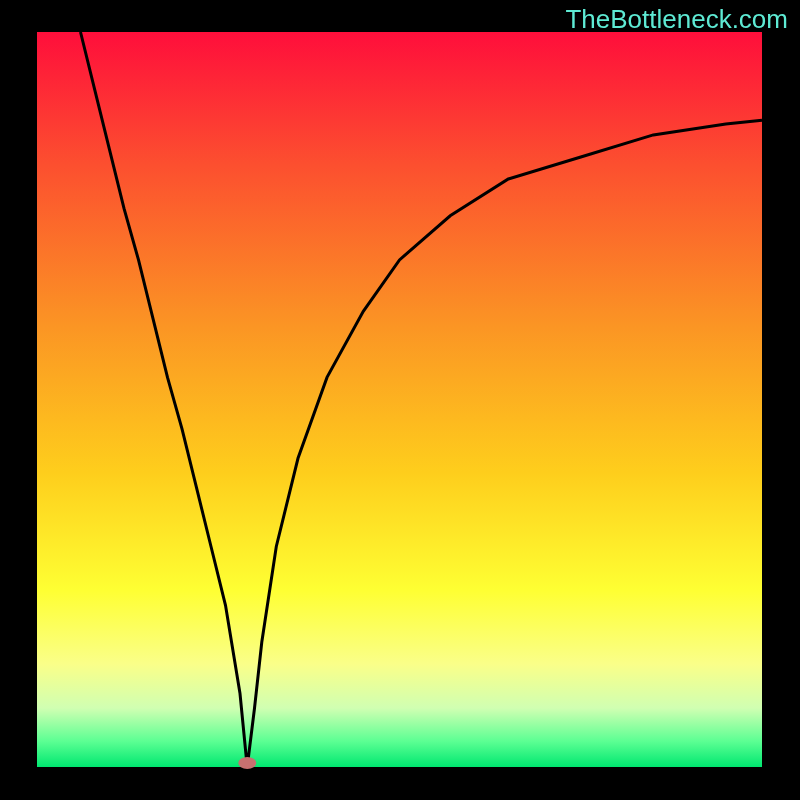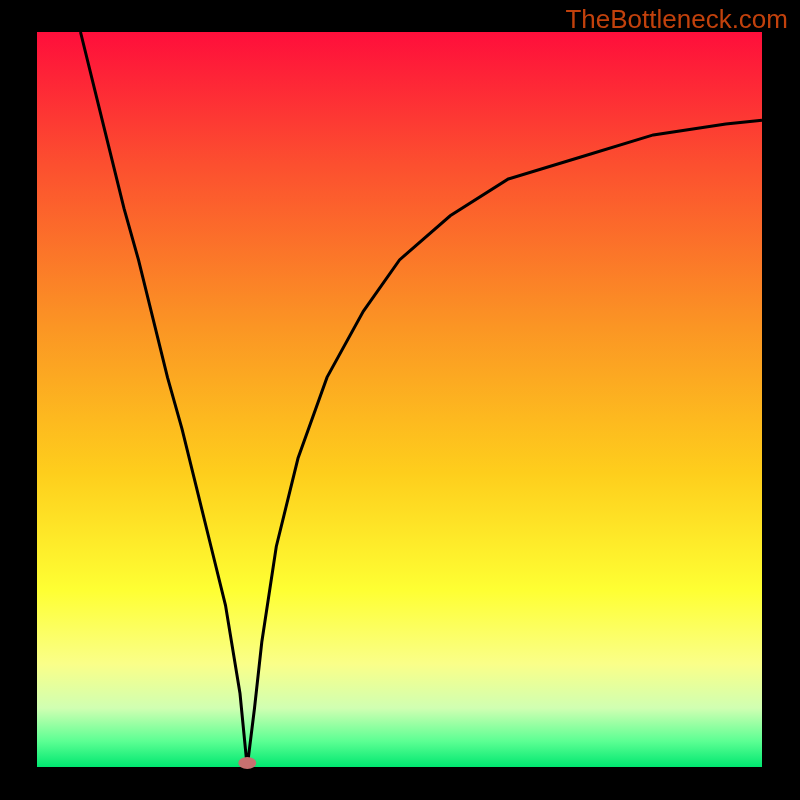--- a/index.html
+++ b/index.html
@@ -13,21 +13,21 @@
   .frame {
     width: 800px;
     height: 800px;
     background: #000;
     position: relative;
   }
   .watermark {
     position: absolute;
     top: 4px;
     right: 12px;
-    color: #c2410c;
+    color: #5eead4;
     font-size: 26px;
     font-weight: 500;
     letter-spacing: 0px;
     z-index: 10;
   }
   svg {
     position: absolute;
     top: 0;
     left: 0;
   }

